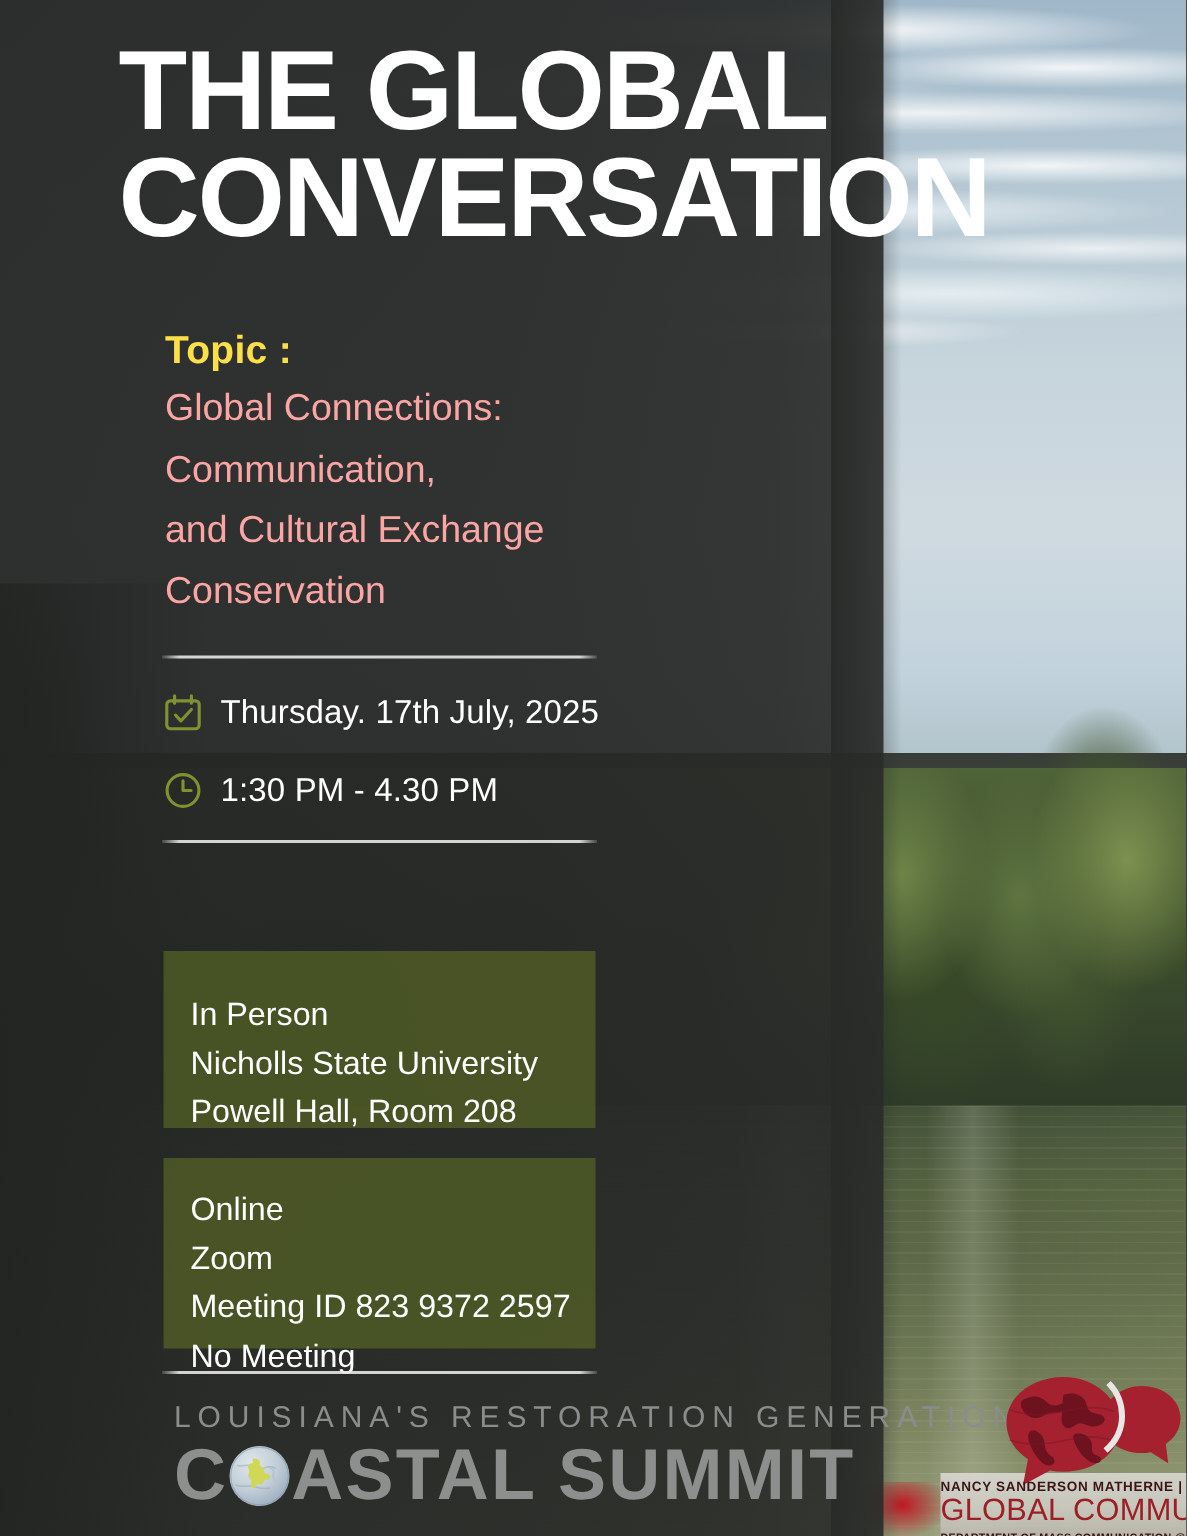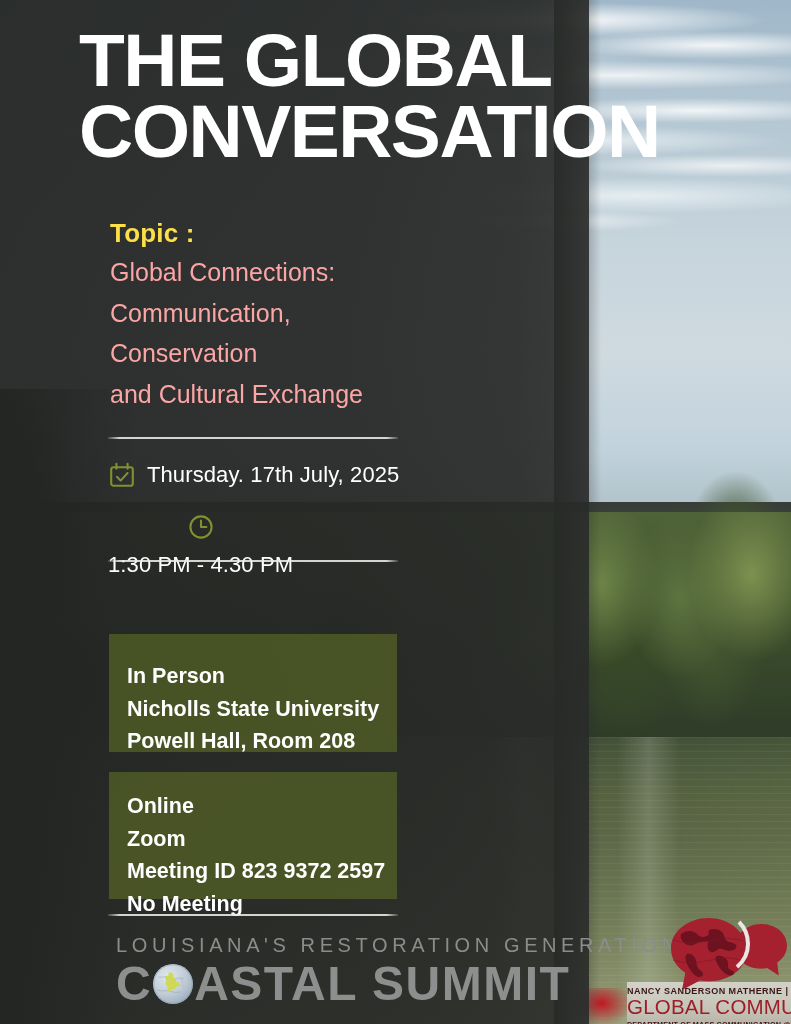--- a/index.html
+++ b/index.html
@@ -139,38 +139,38 @@
   .rule {
     position:absolute; height:2px; left:67px; width:290px;
     background:linear-gradient(90deg, rgba(235,235,235,.15) 0%, rgba(235,235,235,.88) 4%, rgba(235,235,235,.88) 96%, rgba(235,235,235,.15) 100%);
   }
   .rule-1 { top:437px; }
   .rule-2 { top:560px; }
   .rule-3 { top:914px; }
 
   .meta-row { position:absolute; left:67px; display:flex; align-items:center; gap:11px; }
   .meta-1 { top:461px; }
-  .meta-2 { top:513px;flex-direction:column; }
+  .meta-2 { top:513px; }
   .meta-row .icon { width:28px; height:28px; display:block; flex:0 0 auto; }
   .meta-row .txt { color:#fff; font-size:22px; letter-spacing:.1px; }
 
   .hybrid {
     position:absolute; left:67px; top:578px;
     color:#fff; font-weight:bold; font-size:38px; letter-spacing:-.3px;
   }
 
   .infobox {
     position:absolute; left:68px; width:288px;
     background:rgba(85,99,38,.74);
     color:#fff; font-size:21.5px; line-height:1.52;
     padding:26px 18px 30px 18px;
   }
   .box-inperson { top:634px; height:118px; }
   .box-online   { top:772px; height:127px; padding-top:18px; }
-  .infobox span { display:block; white-space:nowrap;font-weight:bold; }
+  .infobox span { display:block; white-space:nowrap; }
 
   
   .coastal { position:absolute; left:75px; top:934px; width:450px; }
   .coastal .kicker {
     color:#8b8d8c; font-size:20px; letter-spacing:4.6px; font-weight:400;
     white-space:nowrap;
   }
   .coastal .wordmark {
     display:flex; align-items:center; margin-top:-1px;
     color:#8d8f8e; font-weight:bold; font-size:48px; letter-spacing:1.5px;
@@ -229,22 +229,22 @@
 
     <div class="title">
       <span class="l1">THE GLOBAL</span>
       <span class="l2">CONVERSATION</span>
     </div>
 
     <div class="topic-label">Topic :</div>
     <div class="topic-body">
       <span>Global Connections:</span>
       <span>Communication,</span>
+      <span>and Cultural Exchange</span>
       <span>Conservation</span>
-      <span>and Cultural Exchange</span>
     </div>
 
     <div class="rule rule-1"></div>
 
     <div class="meta-row meta-1">
       <span class="icon">
         <svg viewBox="0 0 28 28" width="28" height="28" fill="none" stroke="#7f9230" stroke-width="2.1" stroke-linecap="round" stroke-linejoin="round">
           <rect x="3.2" y="6.2" width="21.6" height="18.6" rx="2.4"></rect>
           <path d="M8.4 2.8v5M19.6 2.8v5"></path>
           <path d="M9 15.8l3.6 3.8 7-7.6"></path>

